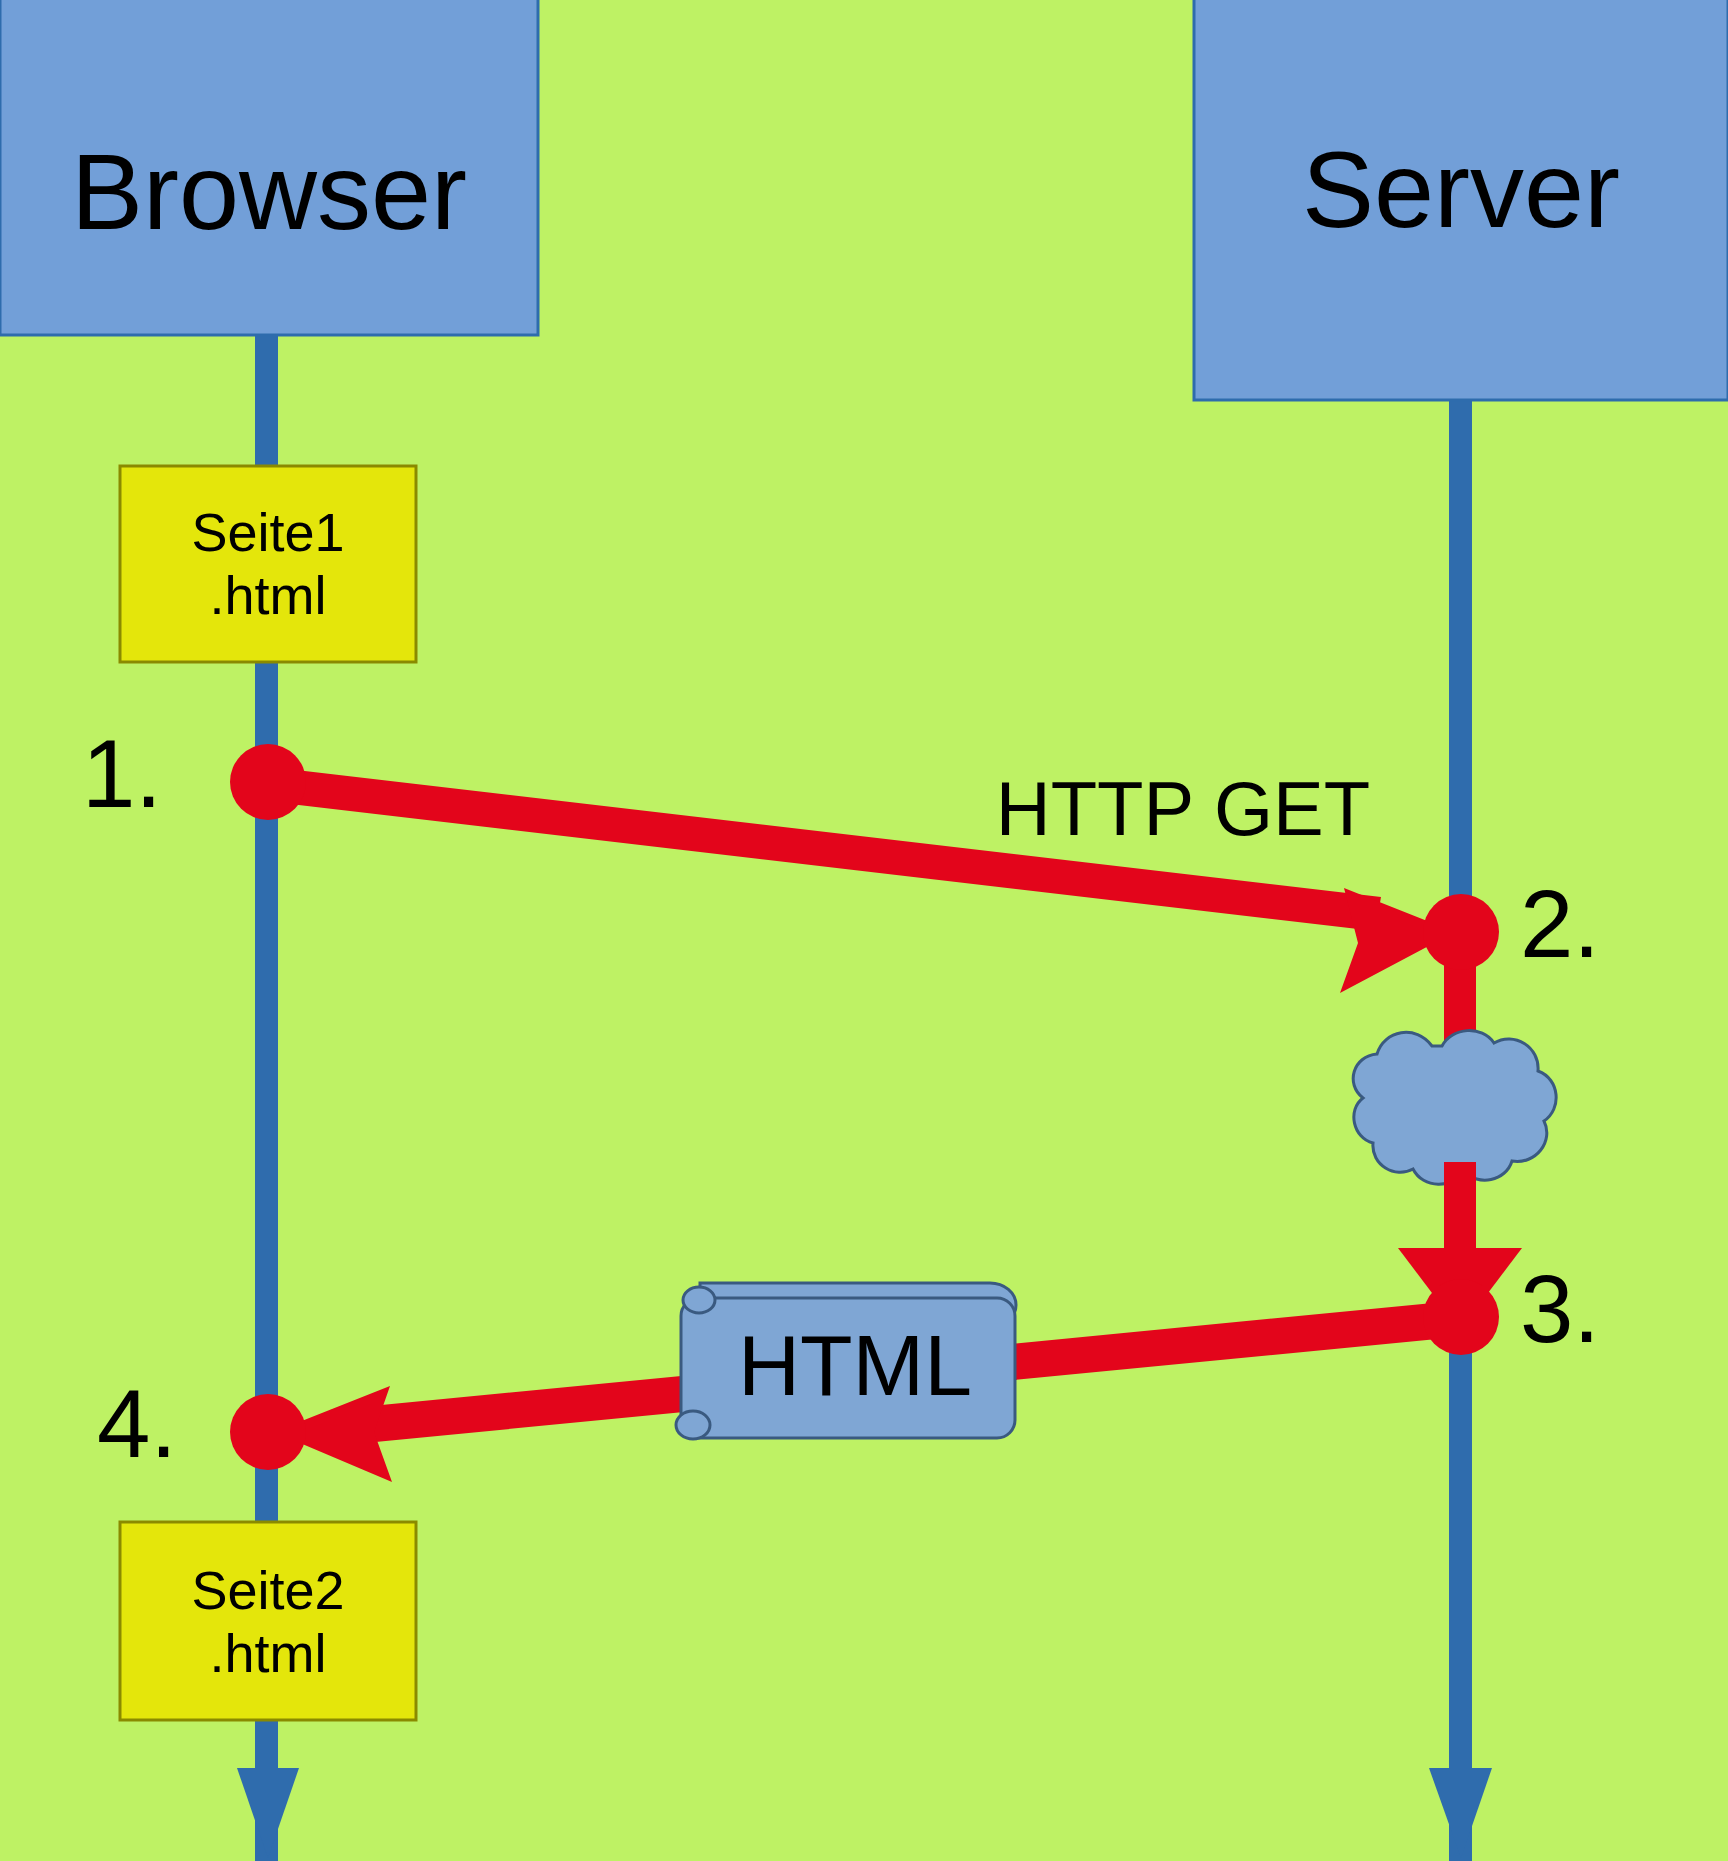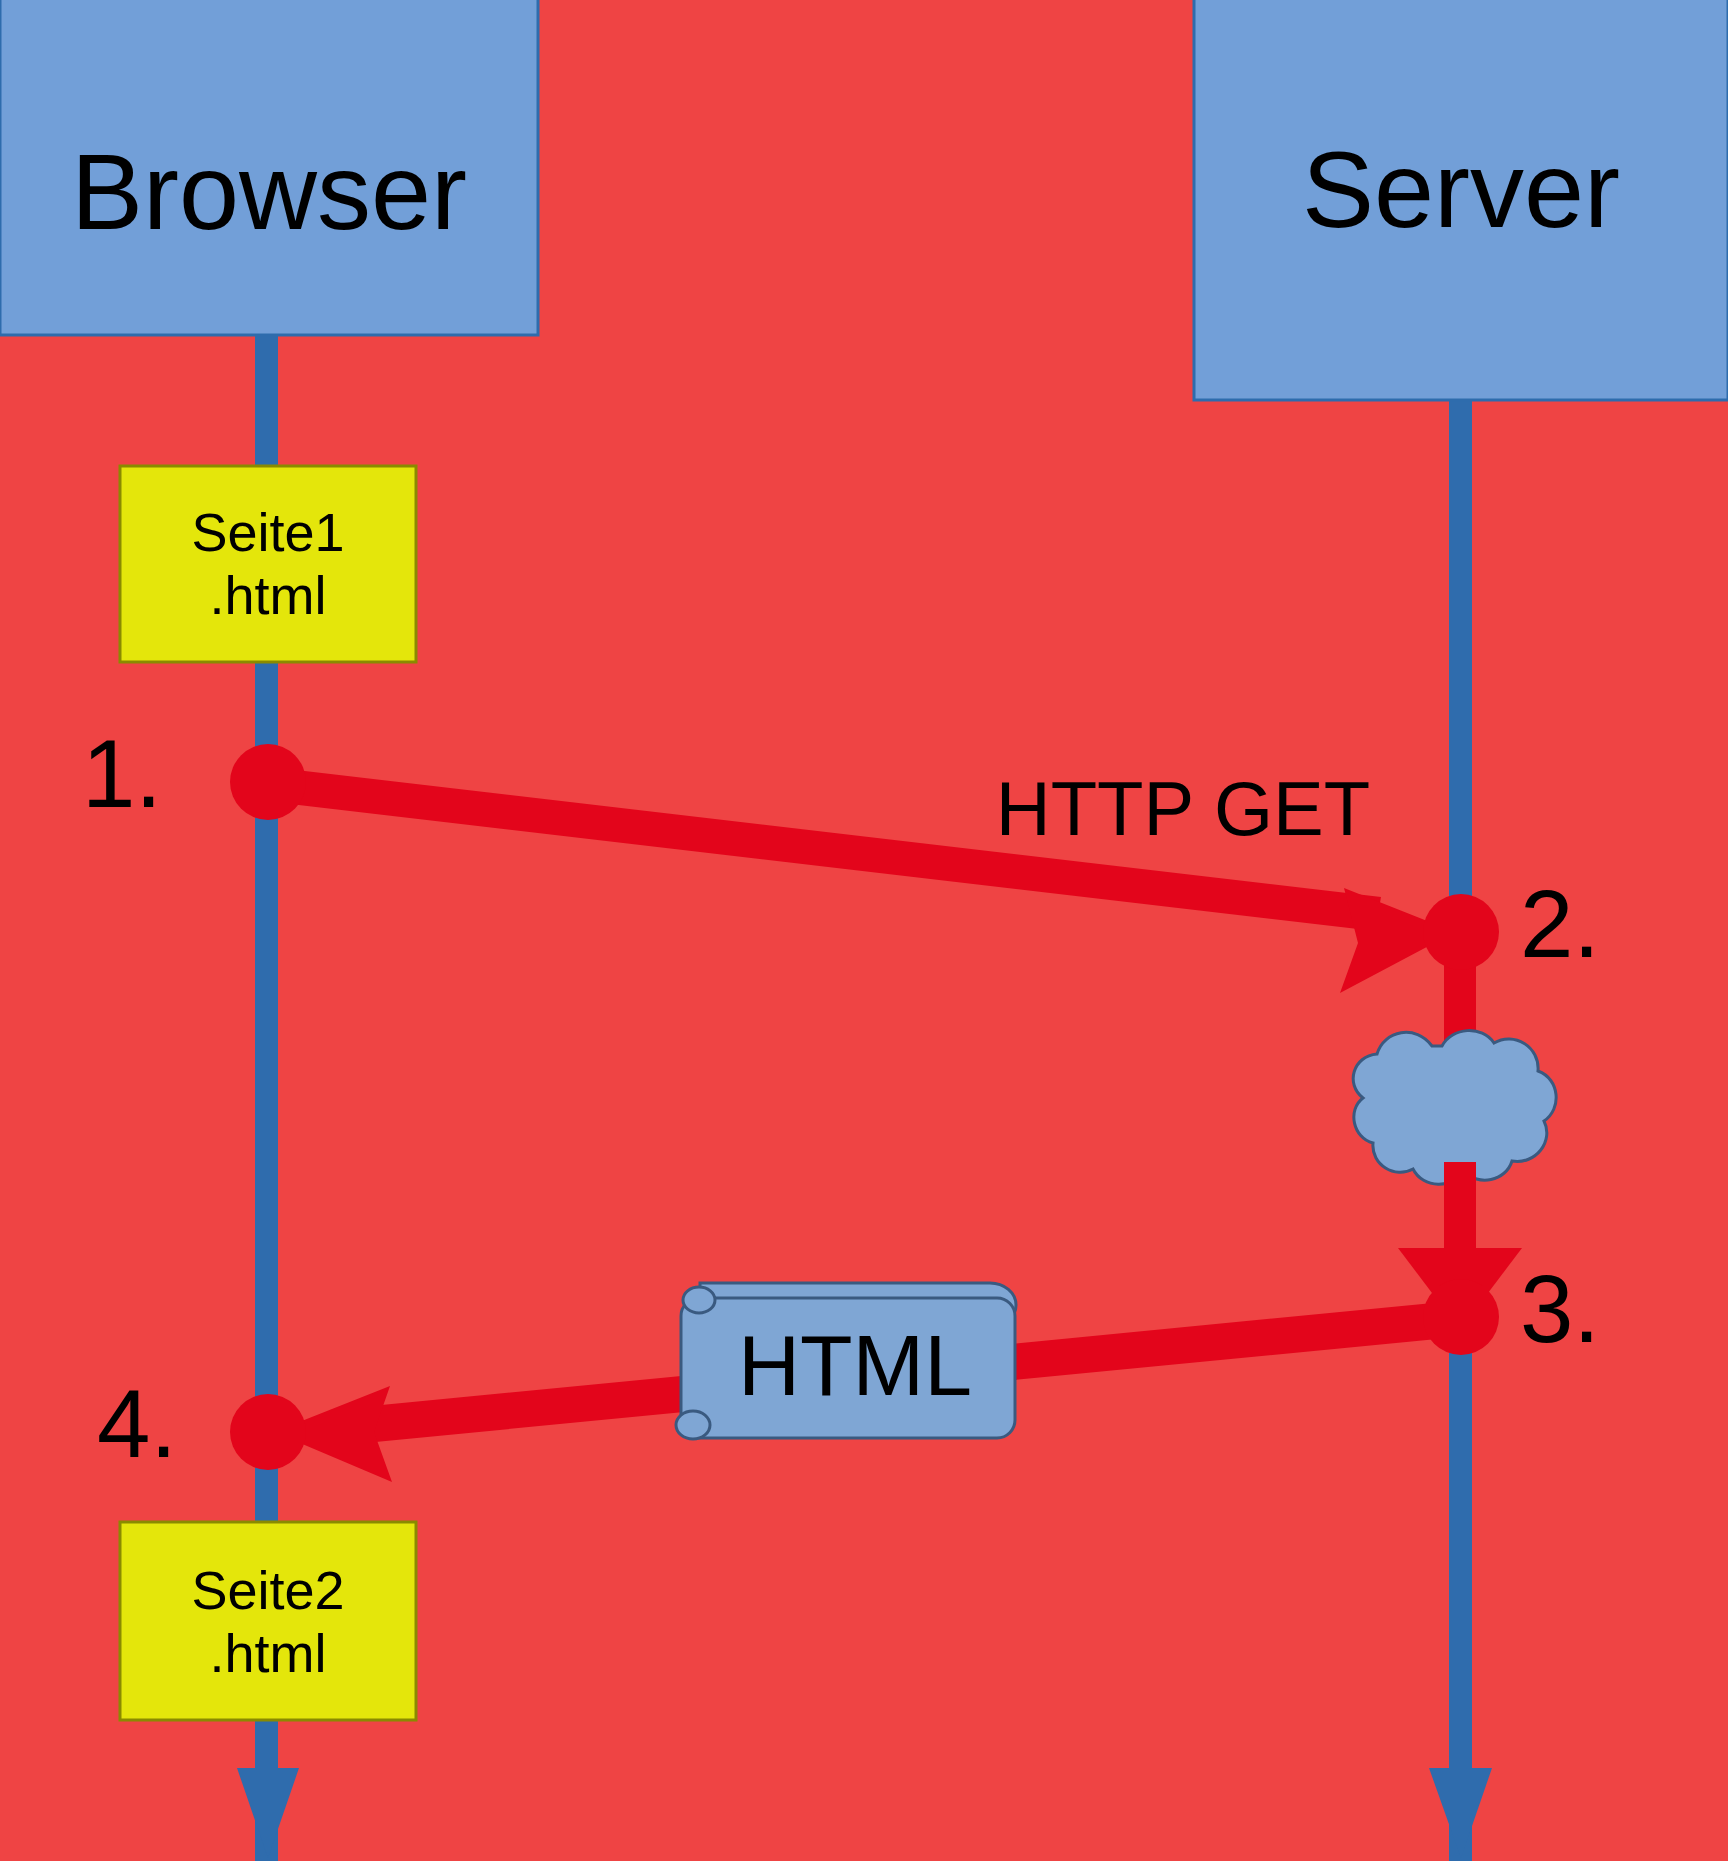--- a/index.html
+++ b/index.html
@@ -7,21 +7,21 @@
     padding: 0;
     background: #ffffff;
   }
   body {
     font-family: "Liberation Sans", sans-serif;
   }
   #stage {
     position: relative;
     width: 1728px;
     height: 1861px;
-    background: #ef4444;
+    background: #bef264;
     overflow: hidden;
   }
   #diagram-svg {
     position: absolute;
     left: 0;
     top: 0;
     width: 1728px;
     height: 1861px;
   }
   .node-text {

